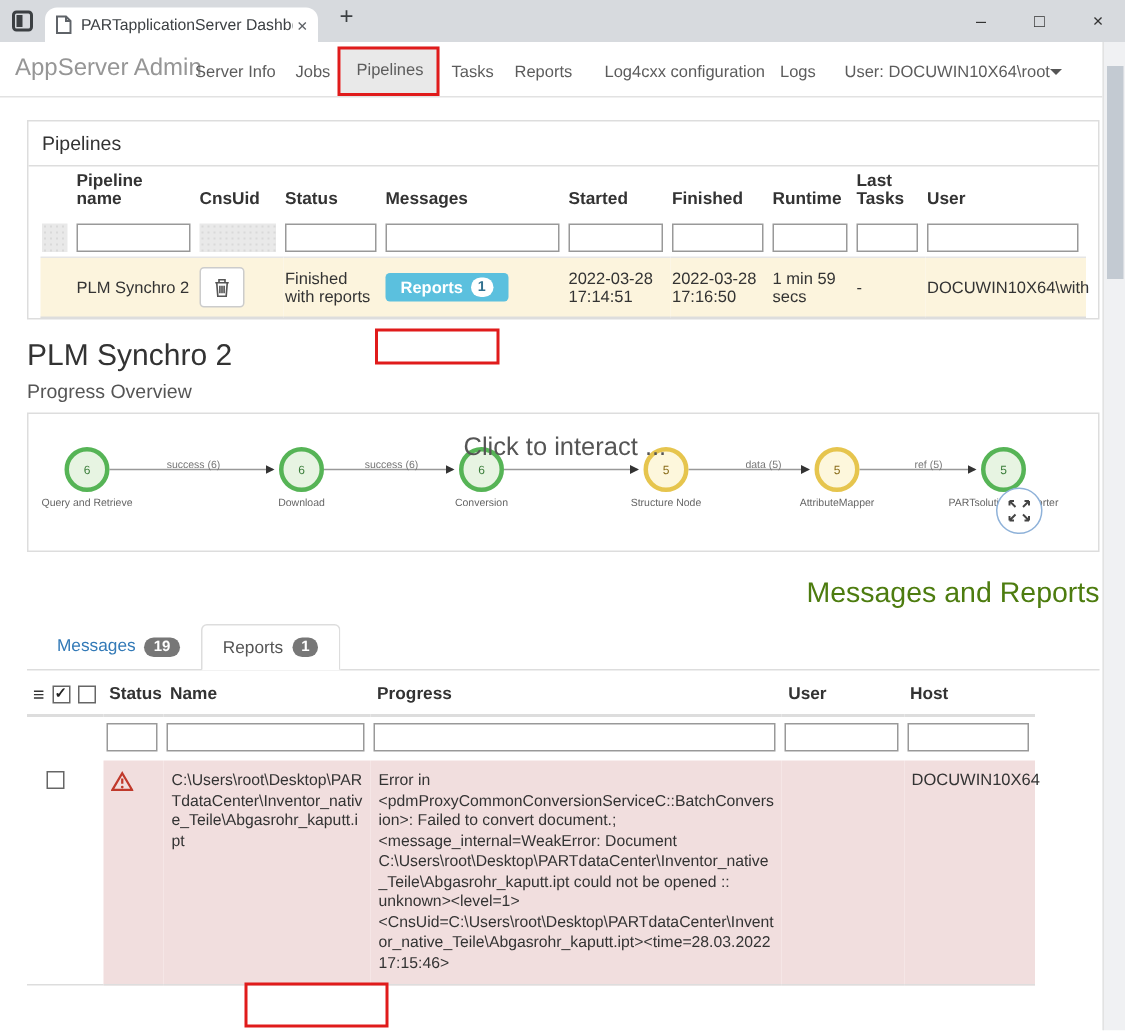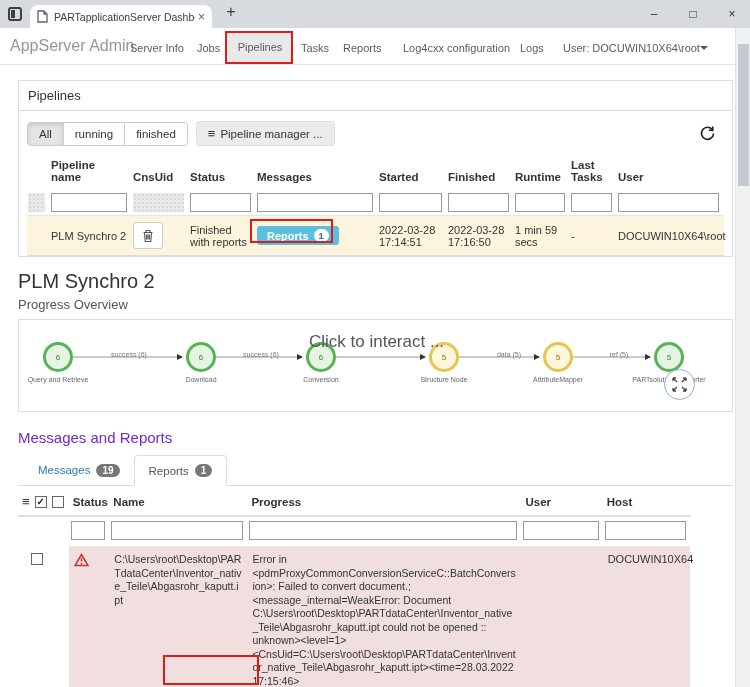--- a/index.html
+++ b/index.html
@@ -63,21 +63,21 @@
   .diagram { position: relative; height: 93px; border: 1px solid #ddd; background: #fff; }
   .edges { position: absolute; left: 0; top: 0; }
   .node { position: absolute; top: 22px; width: 30px; height: 30px; border-radius: 50%; border-style: solid; border-width: 3px; display: flex; align-items: center; justify-content: center; font-size: 8px; }
   .node.green { border-color: #56b456; background: #e7f4e2; color: #3a7d3a; }
   .node.yellow { border-color: #e6c54e; background: #fdf7dc; color: #8a6d1a; }
   .node-label { position: absolute; top: 56px; width: 90px; text-align: center; font-size: 7px; color: #666; }
   .edge-label { position: absolute; top: 31px; transform: translateX(-50%); font-size: 7px; color: #777; }
   .overlay-hint { position: absolute; left: 290px; top: 12px; font-size: 17px; color: #555; }
   .expand-btn { position: absolute; left: 645px; top: 49px; width: 31px; height: 31px; border-radius: 50%; border: 1px solid #8fb2d9; background: #fff; display: flex; align-items: center; justify-content: center; cursor: pointer; }
 
-  .h3 { margin: 17px 0 0 0; font-size: 15px; color: #6d28d9; font-weight: 500; }
+  .h3 { margin: 17px 0 0 0; font-size: 19px; color: #4d7c0f; font-weight: 500; text-align: right; }
   .tabs { display: flex; border-bottom: 1px solid #ddd; margin-top: 9px; padding-left: 6px; }
   .tab-item { font-size: 11.5px; padding: 8px 14px; display: flex; align-items: center; gap: 6px; cursor: pointer; }
   .tab-item.inactive { color: #337ab7; }
   .tab-item.active { color: #555; background: #fff; border: 1px solid #ddd; border-bottom: 1px solid #fff; border-radius: 4px 4px 0 0; margin-bottom: -1px; }
   .count-badge { background: #777; color: #fff; border-radius: 10px; font-size: 10px; font-weight: bold; padding: 1px 6px; }
 
   .rtable { width: 672px; font-size: 11px; color: #333; margin-top: 2px; }
   .rtable th { font-size: 11.5px; font-weight: bold; text-align: left; padding: 7px 4px; border-bottom: 2px solid #ddd; vertical-align: middle; }
   .rtable .filt td { padding: 4px 4px 6px 2px; }
   .rtable .data-row td { vertical-align: top; padding: 7px 5px; background: #f1dede; border-bottom: 1px solid #ddd; }
@@ -133,37 +133,20 @@
   </div>
 
   <div class="scrollbar">
     <div class="scroll-thumb"></div>
   </div>
 
   <div class="content">
 
     <div class="panel">
       <div class="panel-head">Pipelines</div>
-      <div class="toolbar">
-        <div class="btn-group">
-          <button class="fbtn active">All</button>
-          <button class="fbtn">running</button>
-          <button class="fbtn">finished</button>
-        </div>
-        <button class="pm-btn">
-          <span class="menu-glyph">≡</span>
-          <span>Pipeline manager ...</span>
-        </button>
-        <button class="refresh-btn">
-          <svg width="17" height="17" viewBox="0 0 17 17">
-              <path d="M13.5 5 A 6 6 0 1 0 14.5 8.5" fill="none" stroke="#222" stroke-width="1.6"></path>
-              <path d="M13.8 1.5 L13.8 5.4 L10 5.2" fill="none" stroke="#222" stroke-width="1.6"></path>
-            </svg>
-        </button>
-      </div>
       <div class="ptable-wrap">
         <table class="ptable">
           <colgroup>
               <col style="width:23px">
               <col style="width:82px">
               <col style="width:57px">
               <col style="width:67px">
               <col style="width:122px">
               <col style="width:69px">
               <col style="width:67px">
@@ -214,21 +197,21 @@
             <td>
               <button class="reports-btn">
                 <span>Reports</span>
                 <span class="reports-badge">1</span>
               </button>
             </td>
             <td>2022-03-28 17:14:51</td>
             <td>2022-03-28 17:16:50</td>
             <td>1 min 59 secs</td>
             <td>-</td>
-            <td>DOCUWIN10X64\root</td>
+            <td>DOCUWIN10X64\with</td>
           </tr>
         </tbody>
           </table>
       </div>
     </div>
 
     <div class="h2">PLM Synchro 2</div>
     <div class="subtitle">Progress Overview</div>
 
     <div class="diagram">

